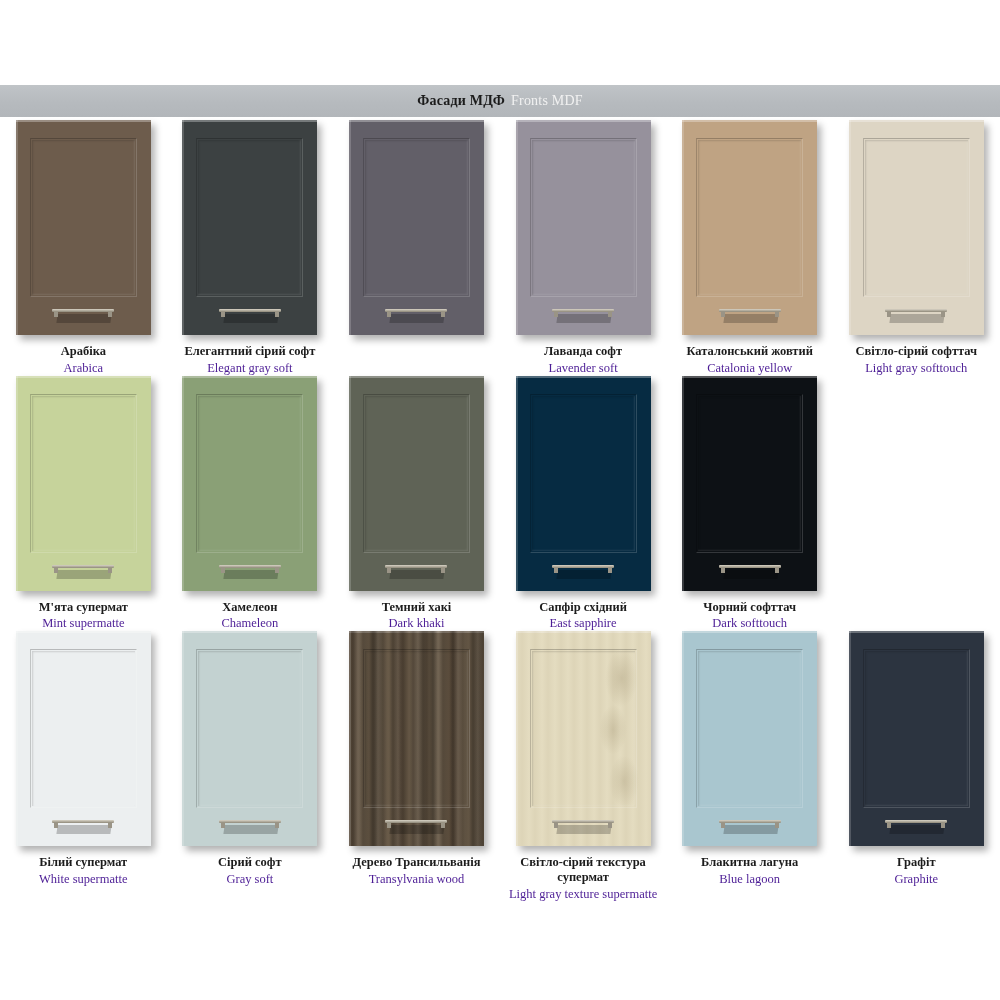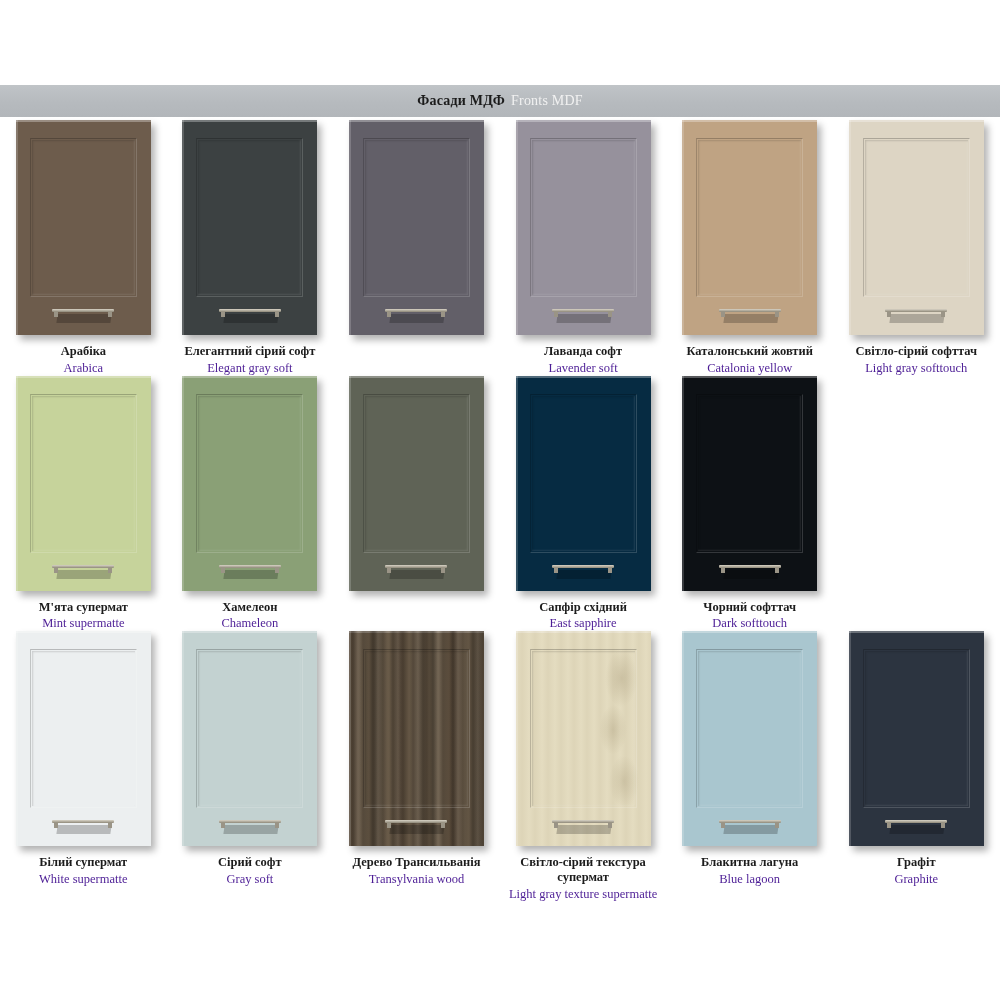--- a/index.html
+++ b/index.html
@@ -353,20 +353,24 @@
             <div class="door" style="background: rgb(95, 99, 86);">
               <div class="inner-panel"></div>
               <div class="handle">
                 <div class="shadow"></div>
                 <div class="post-l"></div>
                 <div class="post-r"></div>
                 <div class="bar"></div>
               </div>
             </div>
           </div>
+          <div class="caption">
+            <div class="cap-ua">Темний хакі</div>
+            <div class="cap-en">Dark khaki</div>
+          </div>
         </div>
         <div class="cell">
           <div class="door-wrap">
             <div class="door" style="background: rgb(6, 43, 66);">
               <div class="inner-panel"></div>
               <div class="handle">
                 <div class="shadow"></div>
                 <div class="post-l"></div>
                 <div class="post-r"></div>
                 <div class="bar"></div>

